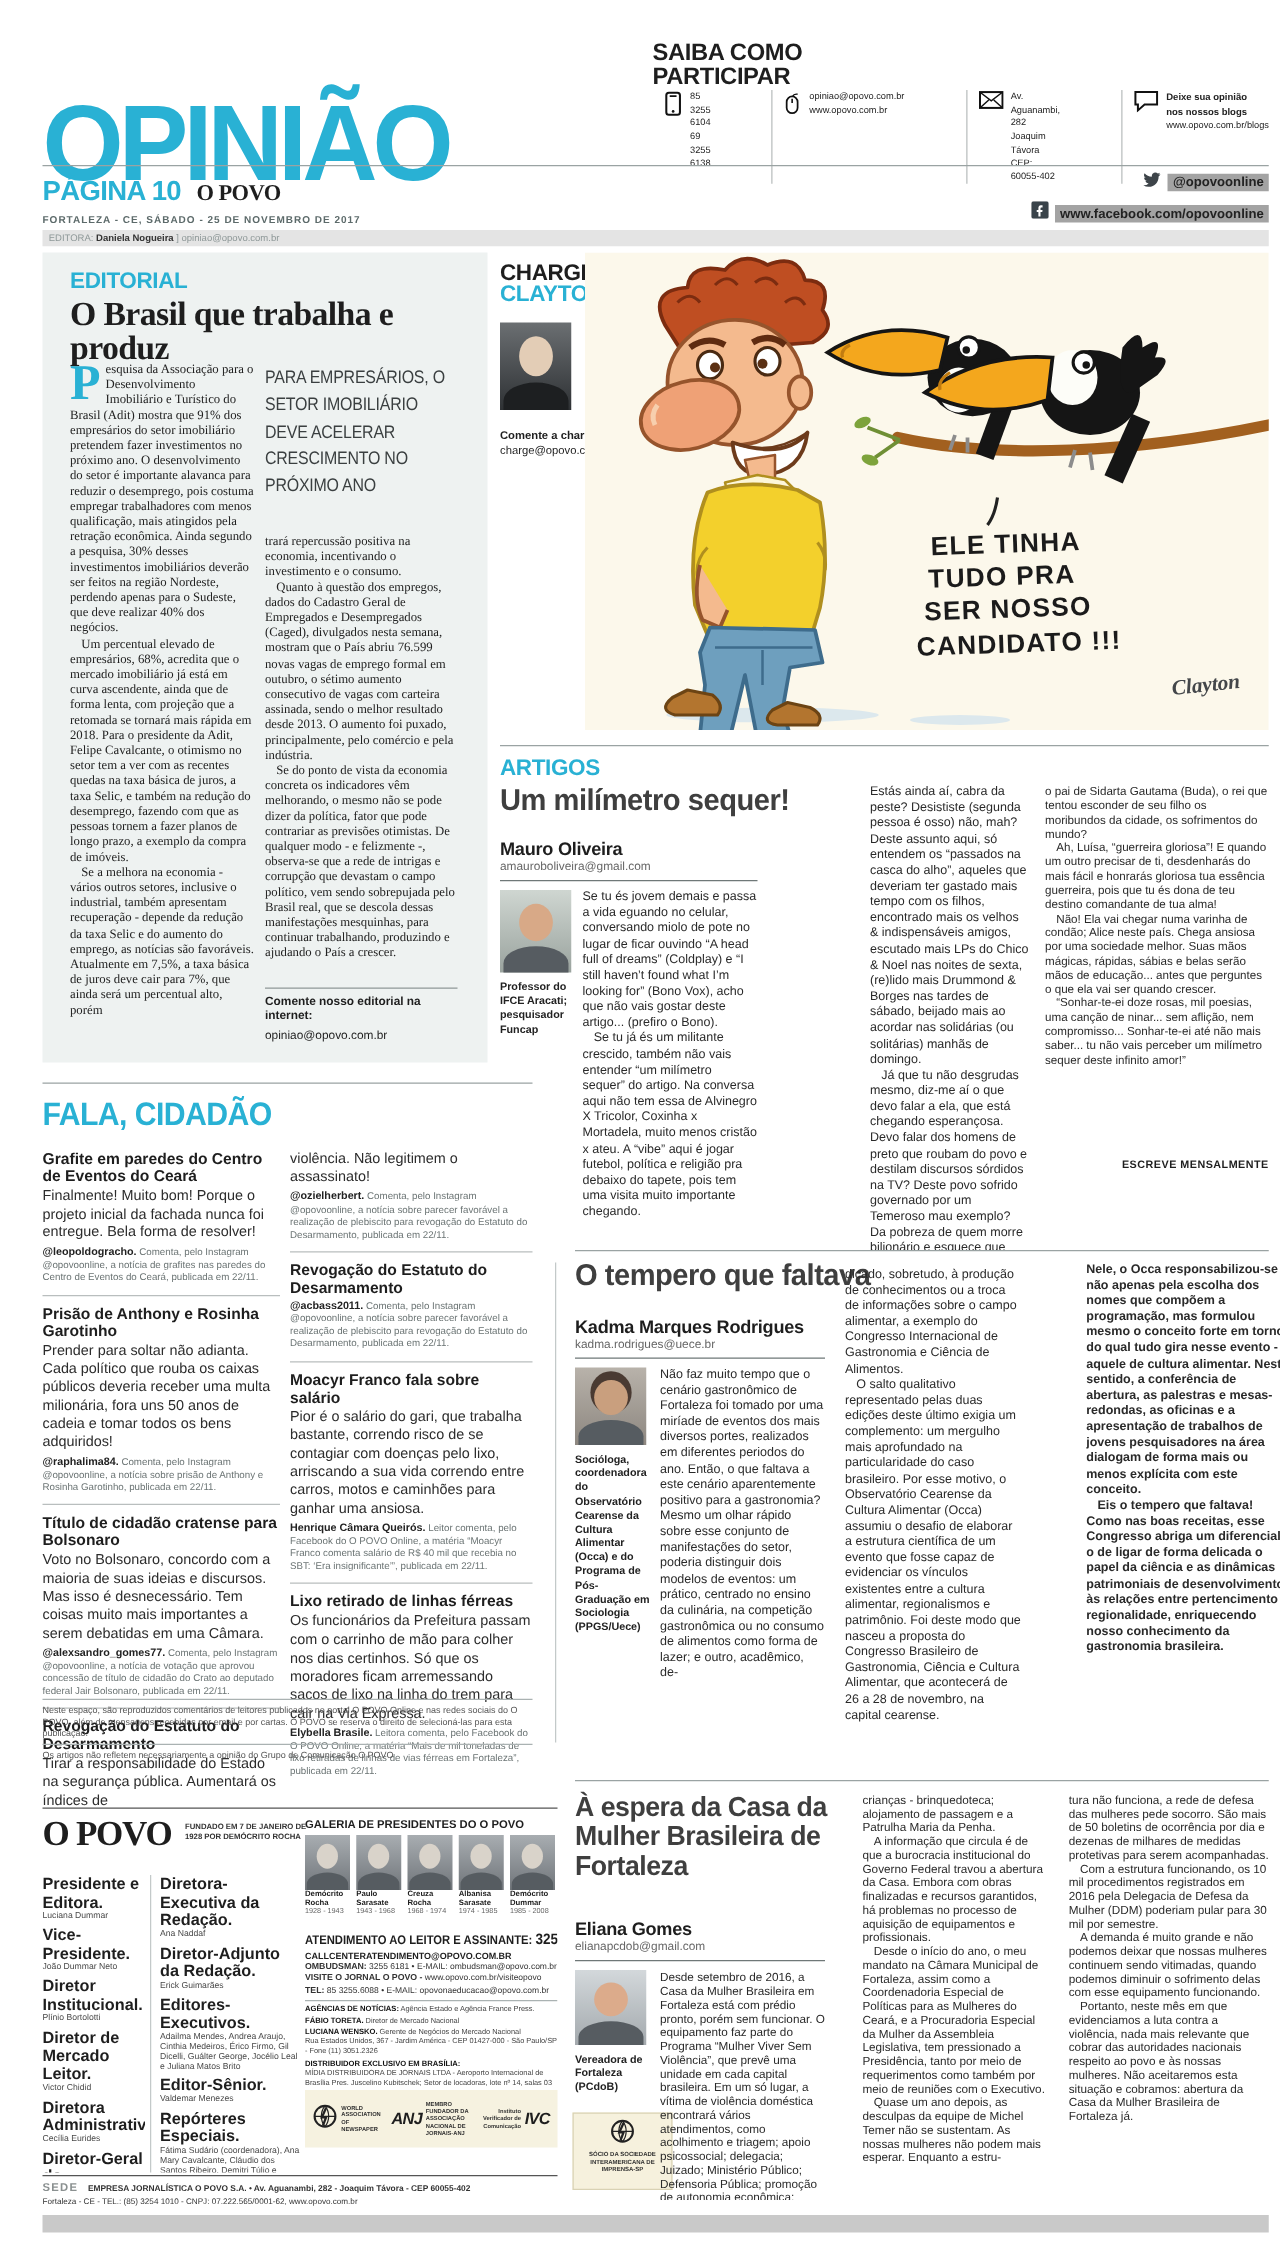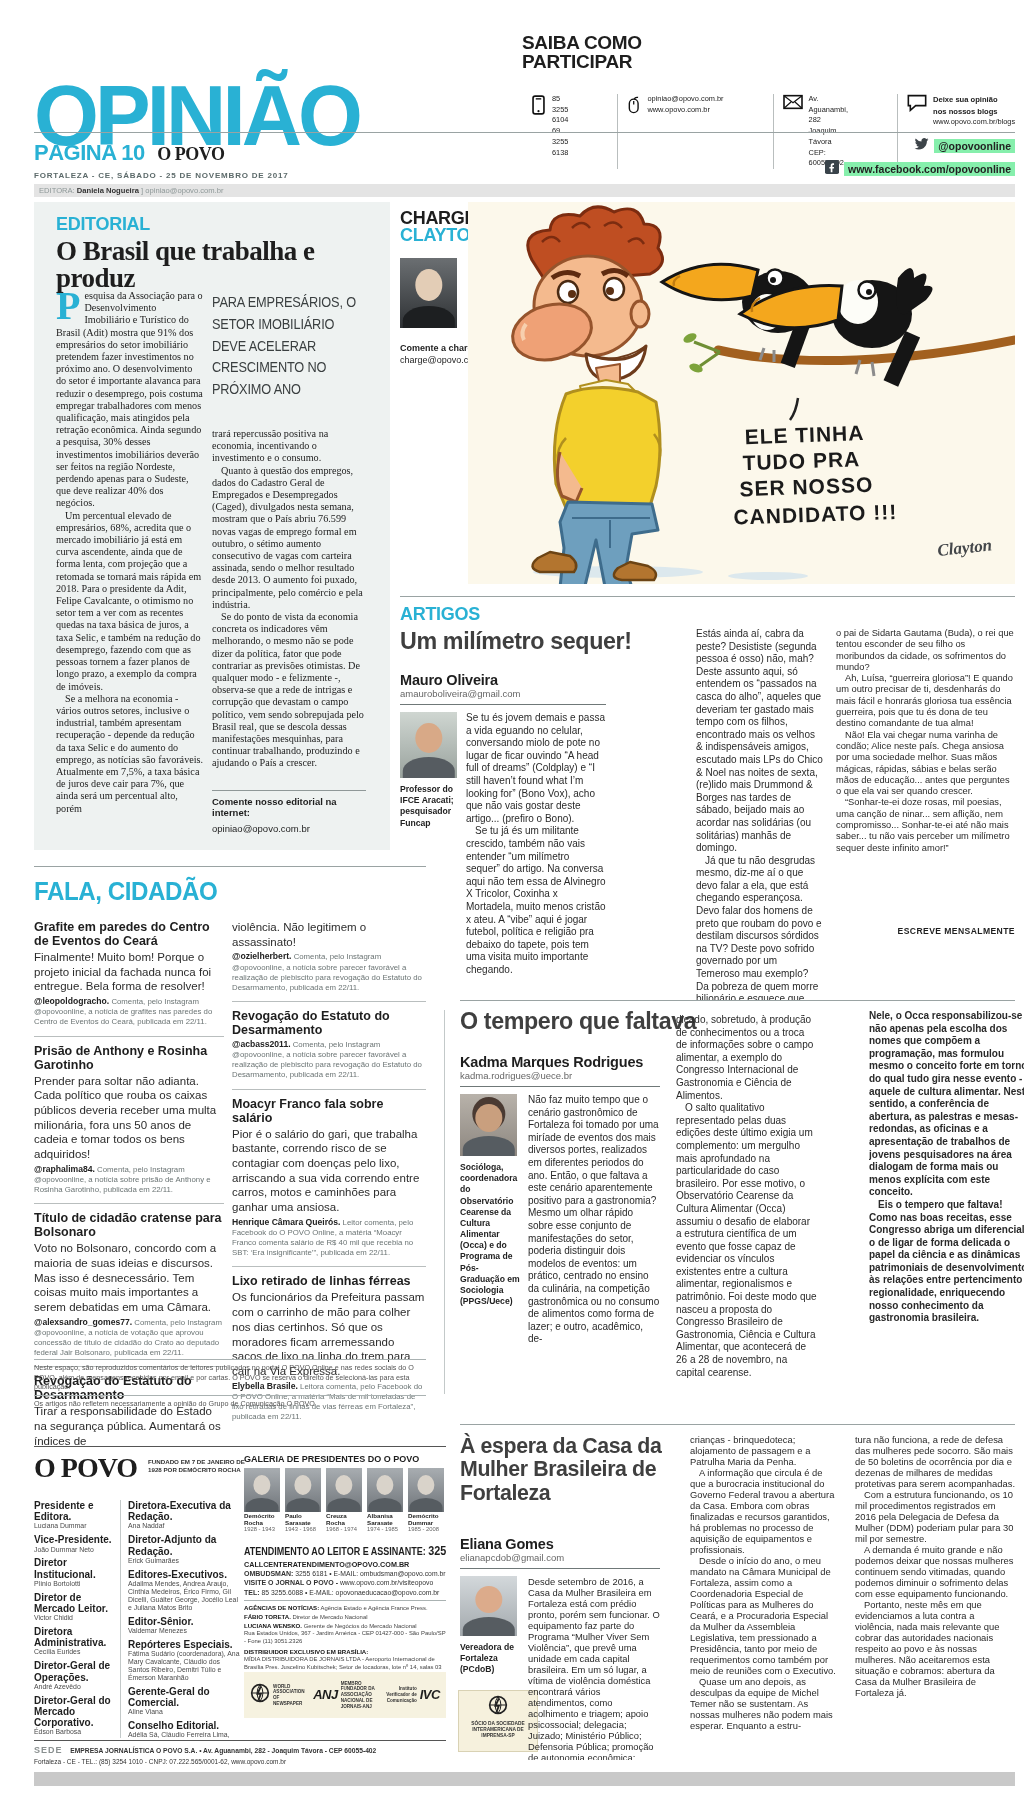--- a/index.html
+++ b/index.html
@@ -7,33 +7,33 @@
        font-family:"Liberation Sans",sans-serif;color:#1e1e1e;overflow:hidden;}
   .abs{position:absolute;}
   .cyan{color:#29b1d4;}
   .rule{position:absolute;background:#9aa3a3;height:1px;}
   .vrule{position:absolute;background:#c3c9c9;width:1px;}
 
   
   .opiniao{left:34px;top:14px;font-size:86px;font-weight:900;letter-spacing:-4px;
            transform:scaleX(.97);transform-origin:left top;line-height:1;}
   .p-title{left:522px;top:34px;font-size:19px;font-weight:900;line-height:.98;letter-spacing:-.3px;}
-  .contacts{left:522px;top:94px;display:flex;gap:40px;}
+  .contacts{left:522px;top:72px;display:flex;gap:40px;}
   .contact{display:flex;gap:6px;padding:0 9px;}
   .contact + .contact{border-left:1px solid #b9bebe;}
   .contact .txt{font-size:7.4px;line-height:1.45;color:#222;}
   .contact .txt b{font-size:7.6px;}
   .header-rule{left:34px;top:132px;width:981px;}
   .pagina-row{left:34px;top:140px;}
   .pagina{font-size:22px;font-weight:900;letter-spacing:-.5px;}
   .papername{font-family:"Liberation Serif",serif;font-weight:900;font-size:18px;letter-spacing:-.5px;margin-left:8px;}
   .dateline{left:34px;top:171px;font-size:8px;font-weight:700;letter-spacing:.8px;color:#5c6a6a;}
   .social{left:700px;top:136px;width:315px;}
   .social-row{display:flex;justify-content:flex-end;align-items:center;gap:5px;margin-bottom:5px;}
-  .pill{background:#86efac;font-size:10.5px;font-weight:700;padding:1px 4px;color:#222;}
+  .pill{background:#a3a3a3;font-size:10.5px;font-weight:700;padding:1px 4px;color:#222;}
   .editora-bar{left:34px;top:184px;width:981px;height:13px;background:#e4e4e4;
                font-size:7.6px;line-height:13px;padding-left:5px;box-sizing:border-box;color:#8e9898;}
   .editora-bar b{color:#333;}
 
   
   .ed-bg{left:34px;top:202px;width:356px;height:648px;background:#eef2f1;}
   .ed-label{left:56px;top:214px;font-size:18px;font-weight:900;letter-spacing:-.3px;}
   .ed-title{left:56px;top:238px;width:330px;font-family:"Liberation Serif",serif;
             font-size:27px;font-weight:900;letter-spacing:-.5px;line-height:1;}
   .ed-body{font-family:"Liberation Serif",serif;font-size:10.2px;line-height:12.2px;color:#222;overflow:hidden;}
@@ -99,21 +99,21 @@
   .fala-item .fsrc{font-size:7.8px;line-height:1.3;color:#6b7474;margin:2px 0 0;}
   .fala-item .fsrc b{color:#222;font-size:8.6px;}
   .fala-notes{left:34px;top:1356px;width:392px;font-size:7.2px;line-height:1.35;color:#555;}
   .fala-notes .nrule{border-top:1px solid #aab2b2;margin:3px 0;}
 
   
   .mh-logo{left:34px;top:1452px;font-family:"Liberation Serif",serif;font-size:28px;font-weight:900;letter-spacing:-1px;}
   .mh-founded{left:148px;top:1458px;width:100px;font-size:6.2px;line-height:1.35;color:#333;font-weight:700;}
   .mh-col{position:absolute;top:1500px;overflow:hidden;}
   .mh-entry{margin:0 0 4px;}
-  .mh-entry b{display:block;font-size:10px;line-height:1.12;}
+  .mh-entry b{display:block;font-size:13px;line-height:1.12;}
   .mh-entry span{display:block;font-size:6.9px;line-height:1.15;color:#4a4a4a;}
   .gal-title{left:244px;top:1454px;font-size:9px;font-weight:800;}
   .gal-row{left:244px;top:1468px;display:flex;gap:5px;}
   .gal-cell{width:36px;}
   .gal-photo{position:relative;width:36px;height:44px;}
   .gal-cell b{display:block;font-size:6.2px;line-height:1.15;}
   .gal-cell span{display:block;font-size:5.8px;color:#666;}
   .svc{left:244px;top:1544px;width:202px;overflow:hidden;height:126px;}
   .svc-atend{font-size:10px;font-weight:800;transform:scaleX(.9);transform-origin:left top;white-space:nowrap;}
   .svc-atend .num{font-size:12px;font-weight:900;}

